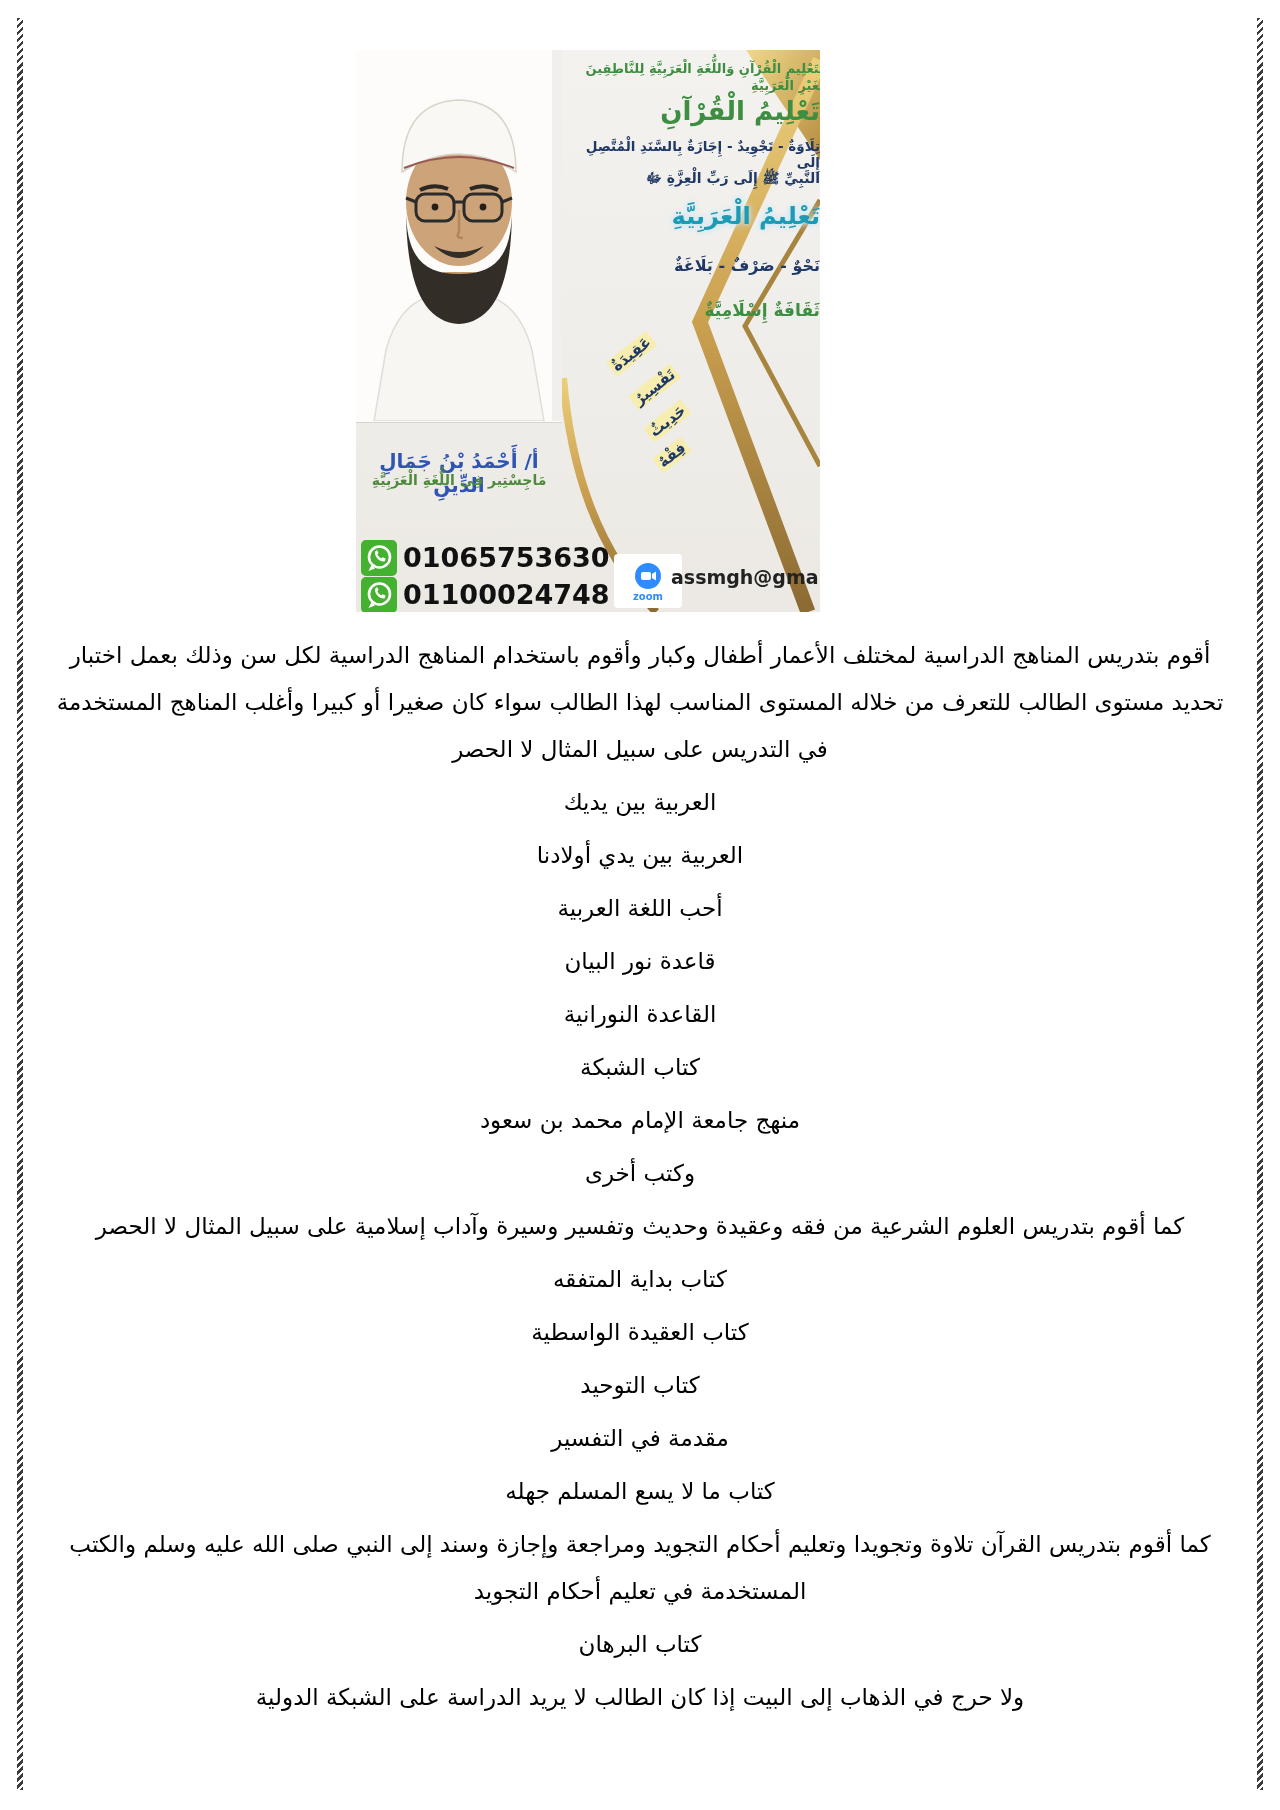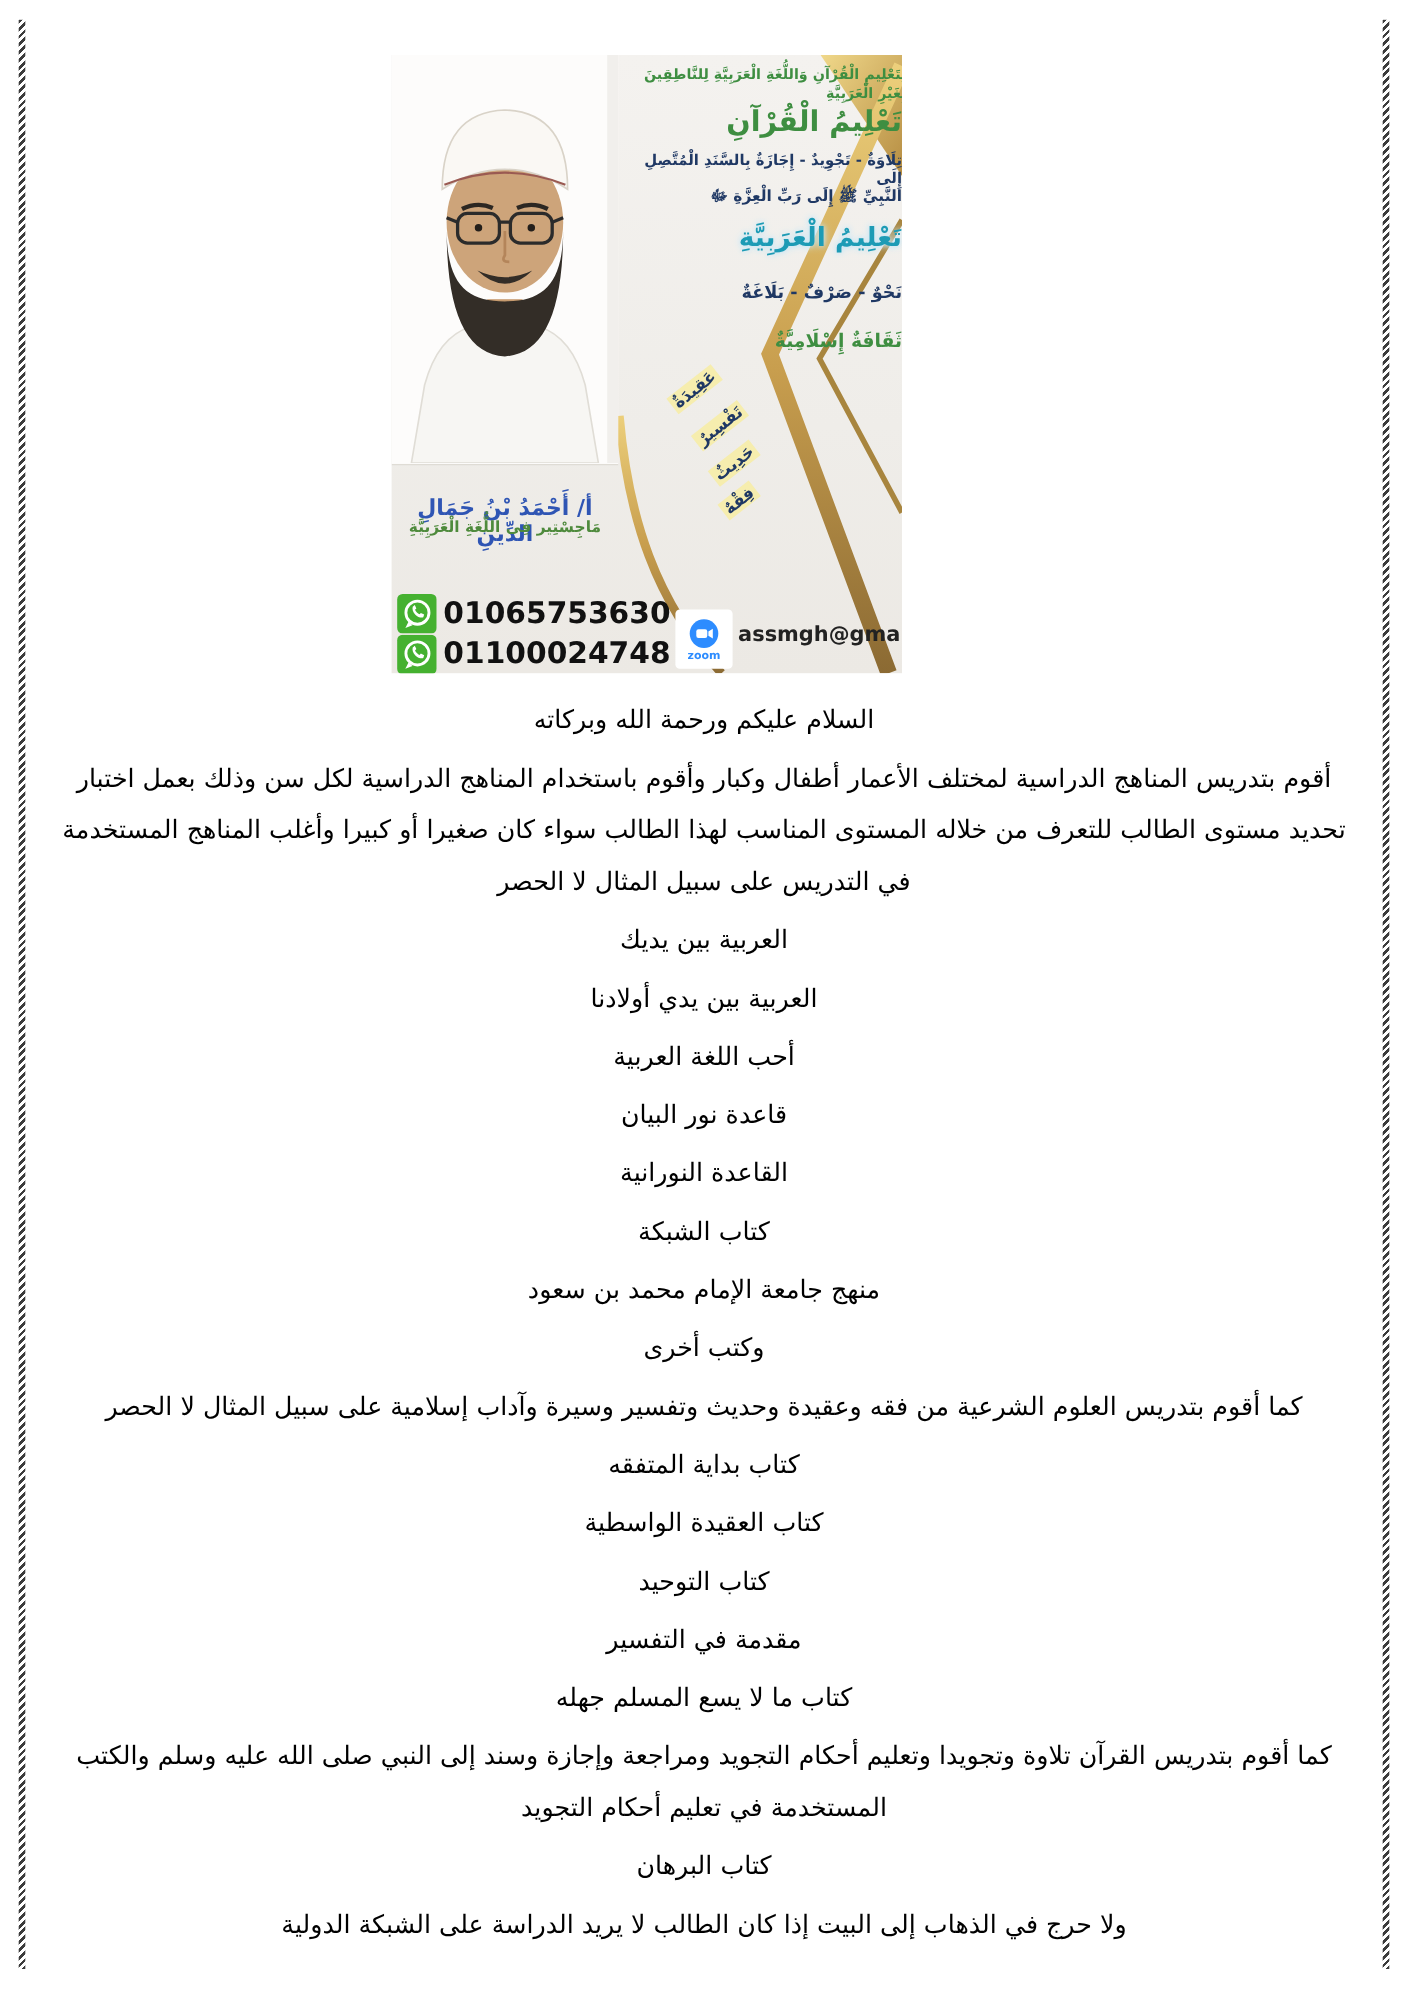--- a/index.html
+++ b/index.html
@@ -32,21 +32,21 @@
   }
   .qualification{
     position:absolute;left:0;top:422px;width:206px;text-align:center;
     color:#4e8a3c;font-weight:bold;font-size:14px;direction:rtl;
   }
   .wa-row{position:absolute;left:5px;height:37px;display:flex;align-items:center;gap:6px;}
   .wa-row.r1{top:489px;}
   .wa-row.r2{top:526px;}
   .wa-number{font-size:27px;font-weight:bold;color:#111;letter-spacing:0px;font-family:"DejaVu Sans",sans-serif;}
   .zoom-box{
-    position:absolute;left:258px;top:504px;width:52px;height:54px;background:#ffffff;
+    position:absolute;left:258px;top:504px;width:68px;height:54px;background:#ffffff;
     border-radius:4px;display:flex;flex-direction:column;align-items:center;justify-content:center;
   }
   .zoom-label{font-size:10px;color:#2d8cff;font-weight:bold;line-height:10px;margin-top:1px;}
   .email{
     position:absolute;left:315px;top:516px;width:150px;
     font-size:19px;font-weight:bold;color:#222;text-align:left;
   }
   .b-right{position:absolute;left:206px;top:0;width:258px;text-align:center;direction:rtl;}
   .b-line{position:absolute;left:0;width:258px;text-align:right;}
   .t-header{top:10px;font-size:13px;font-weight:bold;color:#3e8e41;line-height:17px;padding:0 4px;}
@@ -175,21 +175,20 @@
       <circle cx="15" cy="15" r="13" fill="#2d8cff"></circle>
       <rect x="8" y="11" width="10" height="8" rx="2" fill="#ffffff"></rect>
       <path d="M19,13 L23,10.5 L23,19.5 L19,17 Z" fill="#ffffff"></path>
     </svg>
     <span class="zoom-label">zoom</span>
   </div>
   <div class="email">assmgh@gmail.com</div>
 </div>
 
 <div class="content">
-  <p>السلام عليكم ورحمة الله وبركاته</p>
   <p>أقوم بتدريس المناهج الدراسية لمختلف الأعمار أطفال وكبار وأقوم باستخدام المناهج الدراسية لكل سن وذلك بعمل اختبار تحديد مستوى الطالب للتعرف من خلاله المستوى المناسب لهذا الطالب سواء كان صغيرا أو كبيرا وأغلب المناهج المستخدمة في التدريس على سبيل المثال لا الحصر</p>
 
   <p>العربية بين يديك</p>
   <p>العربية بين يدي أولادنا</p>
   <p>أحب اللغة العربية</p>
   <p>قاعدة نور البيان</p>
   <p>القاعدة النورانية</p>
   <p>كتاب الشبكة</p>
   <p>منهج جامعة الإمام محمد بن سعود</p>
   <p>وكتب أخرى</p>

